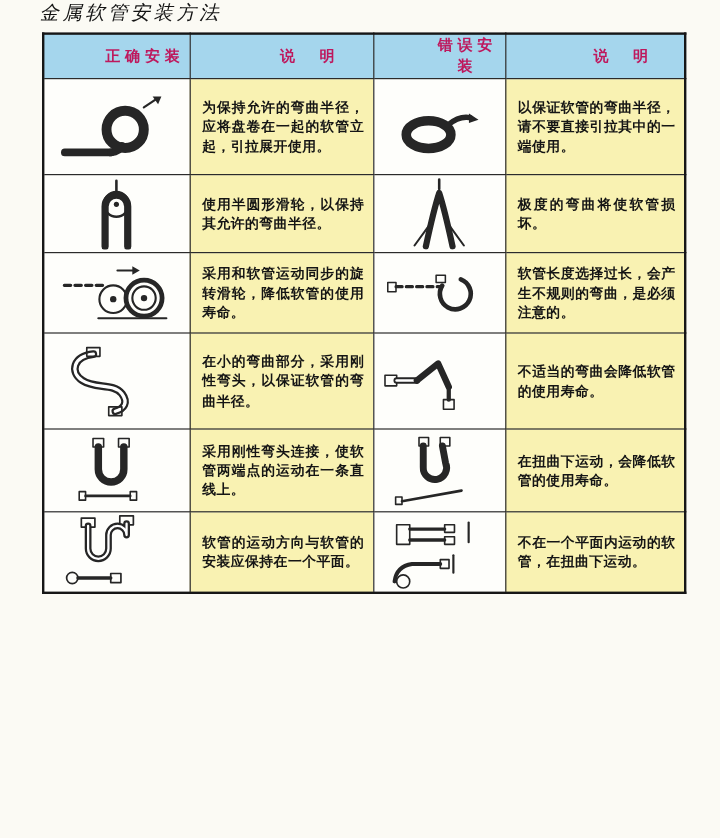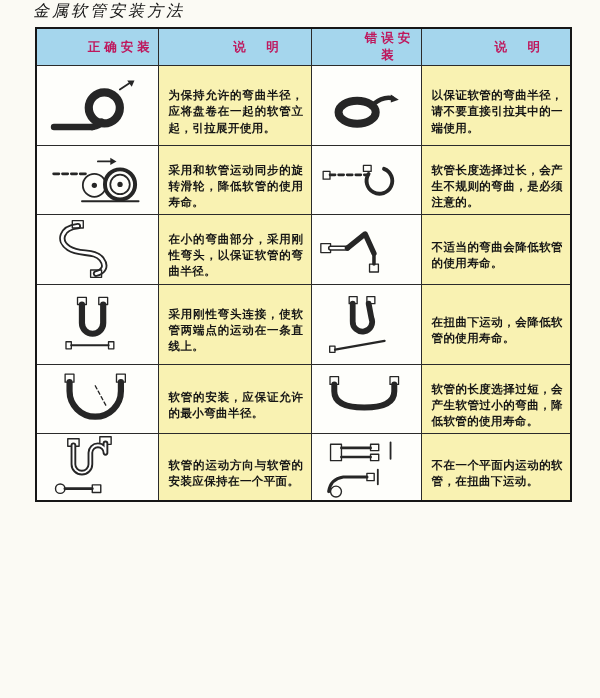--- a/index.html
+++ b/index.html
@@ -23,21 +23,21 @@
   th{
     background:#a5d6ed;height:19px;
     font-size:12.5px;font-weight:bold;letter-spacing:4px;
     color:#be185d;border:1px solid #2b2b2b;text-align:center;padding-left:48px;
   }
   td{border:1px solid #2b2b2b;padding:0;}
   td.fig{background:#fefefb;text-align:center;vertical-align:middle;}
   td.desc{
     background:#f9f2b2;color:#151515;
     font-size:11.5px;font-weight:600;line-height:1.4;
-    letter-spacing:0.4px;padding:16px 7px 4px 10px;
+    letter-spacing:0.4px;padding:4px 7px 4px 10px;
     vertical-align:middle;text-align:justify;
   }
   tbody tr:nth-child(1){height:80px}
   tbody tr:nth-child(2){height:65px}
   tbody tr:nth-child(3){height:67px}
   tbody tr:nth-child(4){height:80px}
   tbody tr:nth-child(5){height:69px}
   tbody tr:nth-child(6){height:65px}
   tbody tr:nth-child(7){height:68px}
   tbody tr:nth-child(8){height:69px}
@@ -85,20 +85,40 @@
       <td class="fig">
         <svg width="100" height="62" viewBox="0 0 110 70">
           <ellipse cx="45" cy="42" rx="21" ry="13" stroke-width="9"></ellipse>
           <path d="M63 33 Q74 24 84 26" stroke-width="5"></path>
           <polygon class="f" points="92,28 83,22 83,31"></polygon>
         </svg>
       </td>
       <td class="desc">以保证软管的弯曲半径，请不要直接引拉其中的一端使用。</td>
     </tr>
 
+    <tr>
+      <td class="fig">
+        <svg width="112" height="60" viewBox="0 0 110 70">
+          <path d="M55 3 V13" stroke-width="2.5"></path>
+          <circle cx="55" cy="26" r="12" stroke-width="2.5"></circle>
+          <circle cx="55" cy="26" r="2.5" class="f"></circle>
+          <path d="M44 67 V28 A11 11 0 0 1 66 28 V67" stroke-width="7"></path>
+        </svg>
+      </td>
+      <td class="desc">使用半圆形滑轮，以保持其允许的弯曲半径。</td>
+      <td class="fig">
+        <svg width="100" height="60" viewBox="0 0 110 70">
+          <path d="M55 2 V11" stroke-width="2.5"></path>
+          <path d="M42 67 Q50 30 55 15 Q60 30 68 67" stroke-width="6"></path>
+          <path d="M47 44 L31 66" stroke-width="2"></path>
+          <path d="M63 44 L79 66" stroke-width="2"></path>
+        </svg>
+      </td>
+      <td class="desc">极度的弯曲将使软管损坏。</td>
+    </tr>
 
     <tr>
       <td class="fig">
         <svg width="112" height="62" viewBox="0 0 110 70">
           <path d="M56 14 H72" stroke-width="2"></path>
           <polygon class="f" points="77,14 70,10 70,18"></polygon>
           <path d="M6 28 H42" stroke-width="3" stroke-dasharray="6 4"></path>
           <circle cx="52" cy="41" r="13" stroke-width="2"></circle>
           <circle cx="52" cy="41" r="3" class="f"></circle>
           <circle cx="81" cy="40" r="17" stroke-width="4.5"></circle>
@@ -161,39 +181,20 @@
           <rect x="56" y="4" width="9" height="8" stroke-width="1.5"></rect>
           <path d="M40 12 V32 A11 11 0 1 0 61 28 L58 12" stroke-width="6.5"></path>
           <path d="M20 64 L76 54" stroke-width="2.5"></path>
           <rect x="14" y="60" width="6" height="7" stroke-width="1.5"></rect>
         </svg>
       </td>
       <td class="desc">在扭曲下运动，会降低软管的使用寿命。</td>
     </tr>
 
 
-    <tr>
-      <td class="fig">
-        <svg width="112" height="62" viewBox="0 0 110 70">
-          <rect x="19" y="7" width="10" height="9" stroke-width="1.5"></rect>
-          <rect x="77" y="7" width="10" height="9" stroke-width="1.5"></rect>
-          <path d="M24 16 V26 A29 29 0 0 0 82 26 V16" stroke-width="7"></path>
-          <path d="M53 20 L66 44" stroke-width="1.5" stroke-dasharray="4 3"></path>
-        </svg>
-      </td>
-      <td class="desc">软管的安装，应保证允许的最小弯曲半径。</td>
-      <td class="fig">
-        <svg width="100" height="60" viewBox="0 0 110 70">
-          <rect x="13" y="9" width="10" height="9" stroke-width="1.5"></rect>
-          <rect x="83" y="9" width="10" height="9" stroke-width="1.5"></rect>
-          <path d="M18 18 V26 Q18 45 53 45 Q88 45 88 26 V18" stroke-width="7"></path>
-        </svg>
-      </td>
-      <td class="desc">软管的长度选择过短，会产生软管过小的弯曲，降低软管的使用寿命。</td>
-    </tr>
 
     <tr>
       <td class="fig">
         <svg width="112" height="66" viewBox="0 0 110 70">
           <rect x="24" y="5" width="12" height="8" stroke-width="1.5"></rect>
           <rect x="58" y="3" width="12" height="8" stroke-width="1.5"></rect>
           <path d="M30 12 V32 A9 9 0 0 0 48 32 V20 A8 8 0 0 1 64 20 V10" stroke-width="6"></path>
           <path d="M30 12 V32 A9 9 0 0 0 48 32 V20 A8 8 0 0 1 64 20 V10" stroke-width="2" class="w"></path>
           <circle cx="16" cy="58" r="5" stroke-width="1.5"></circle>
           <path d="M21 58 H50" stroke-width="3"></path>

